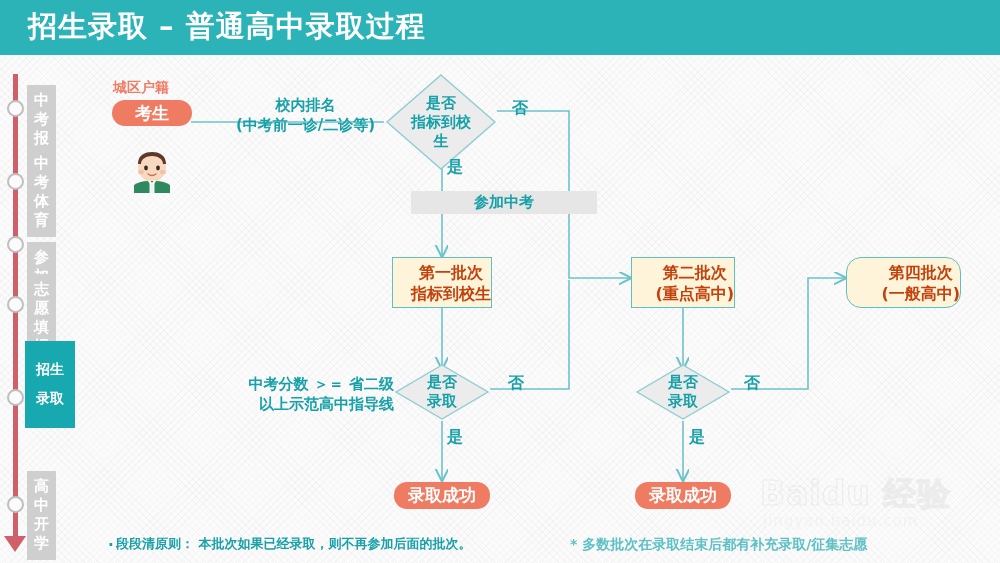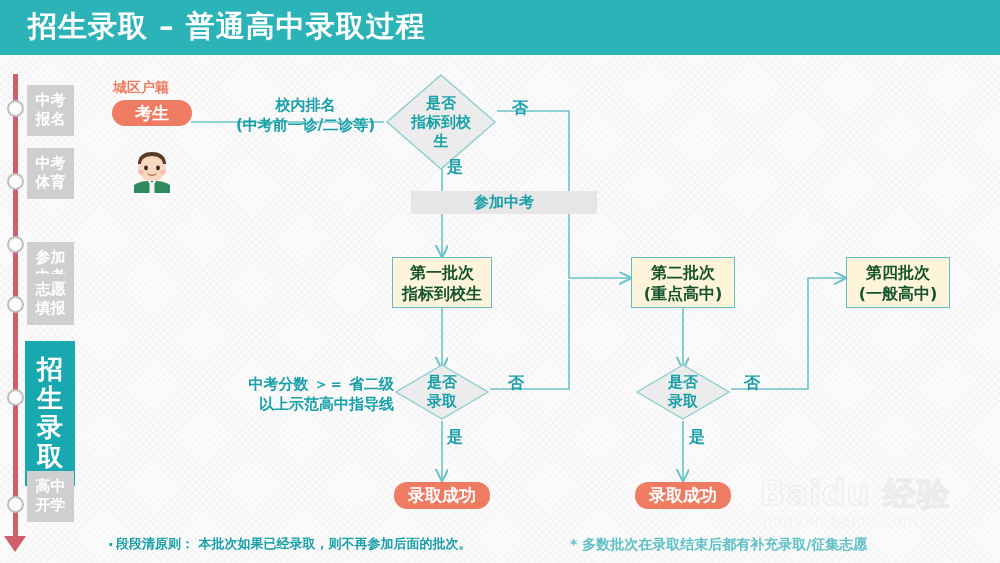--- a/index.html
+++ b/index.html
@@ -40,28 +40,28 @@
   .tl-arrow{
     position:absolute;left:4px;top:536px;width:0;height:0;
     border-left:11px solid transparent;border-right:11px solid transparent;
     border-top:16px solid #cf5f6b;
   }
   .tl-dot{
     position:absolute;left:7px;width:17px;height:17px;border-radius:50%;
     background:#fbfbfb;border:2px solid #bfbfbf;box-sizing:border-box;
   }
   .tl-item{
-    position:absolute;left:27px;width:47px;
+    position:absolute;left:27px;width:29px;
     background:#cfcfcf;color:#ffffff;
     font-size:15px;font-weight:bold;line-height:19px;
     text-align:center;padding:6px 0 7px 0;box-sizing:border-box;
   }
   .tl-item.active{
     background:#17a8b0;color:#ffffff;width:50px;left:25px;
-    font-size:26px;line-height:29px;padding:14px 0 15px 0;
+    font-size:14px;line-height:29px;padding:14px 0 15px 0;
   }
 
   
   .label-top{
     position:absolute;font-size:14px;font-weight:bold;color:#ef7b62;white-space:nowrap;
   }
   .pill{
     position:absolute;border-radius:22px;background:#ef7b62;color:#ffffff;
     font-size:17px;font-weight:bold;display:flex;align-items:center;justify-content:center;
     text-align:center;line-height:1.1;
@@ -85,22 +85,22 @@
     font-size:15px;font-weight:bold;color:#17a0a8;line-height:19px;text-align:center;
     pointer-events:none;
   }
 
   .bar{
     position:absolute;background:#e6e6e6;color:#17a0a8;
     font-size:15px;font-weight:bold;display:flex;align-items:center;justify-content:center;
   }
   .batch{
     position:absolute;background:#fdf4d9;border:1.5px solid #5fbfc4;box-sizing:border-box;
-    color:#14532d;font-size:16px;font-weight:bold;line-height:21px;text-align:center;
-    display:flex;align-items:center;justify-content:center;
+    color:#c2410c;font-size:16px;font-weight:bold;line-height:21px;text-align:center;
+    display:flex;align-items:center;justify-content:flex-end;
   }
   .success{
     position:absolute;border-radius:13px;background:#ef7b62;color:#ffffff;
     font-size:17px;font-weight:bold;display:flex;align-items:center;justify-content:center;
   }
 
   
   #wires{position:absolute;left:0;top:0;width:1000px;height:563px;pointer-events:none;}
   .foot-bullet{
     position:absolute;left:108px;top:536px;font-size:15px;color:#17a0a8;font-weight:bold;
@@ -257,21 +257,21 @@
     </div>
   </div>
 
   <div class="batch" style="left:631px;top:257px;width:104px;height:51px;">
     <div>
       <div>第二批次</div>
       <div>(重点高中)</div>
     </div>
   </div>
 
-  <div class="batch" style="left:846px;top:257px;width:104px;height:51px;">
+  <div class="batch" style="left:846px;top:257px;width:115px;height:51px;border-radius:15px;">
     <div>
       <div>第四批次</div>
       <div>(一般高中)</div>
     </div>
   </div>
 
   <div class="flow-note right" style="left:224px;top:374px;width:170px;">
     <div>中考分数 ＞＝ 省二级</div>
     <div>以上示范高中指导线</div>
   </div>

